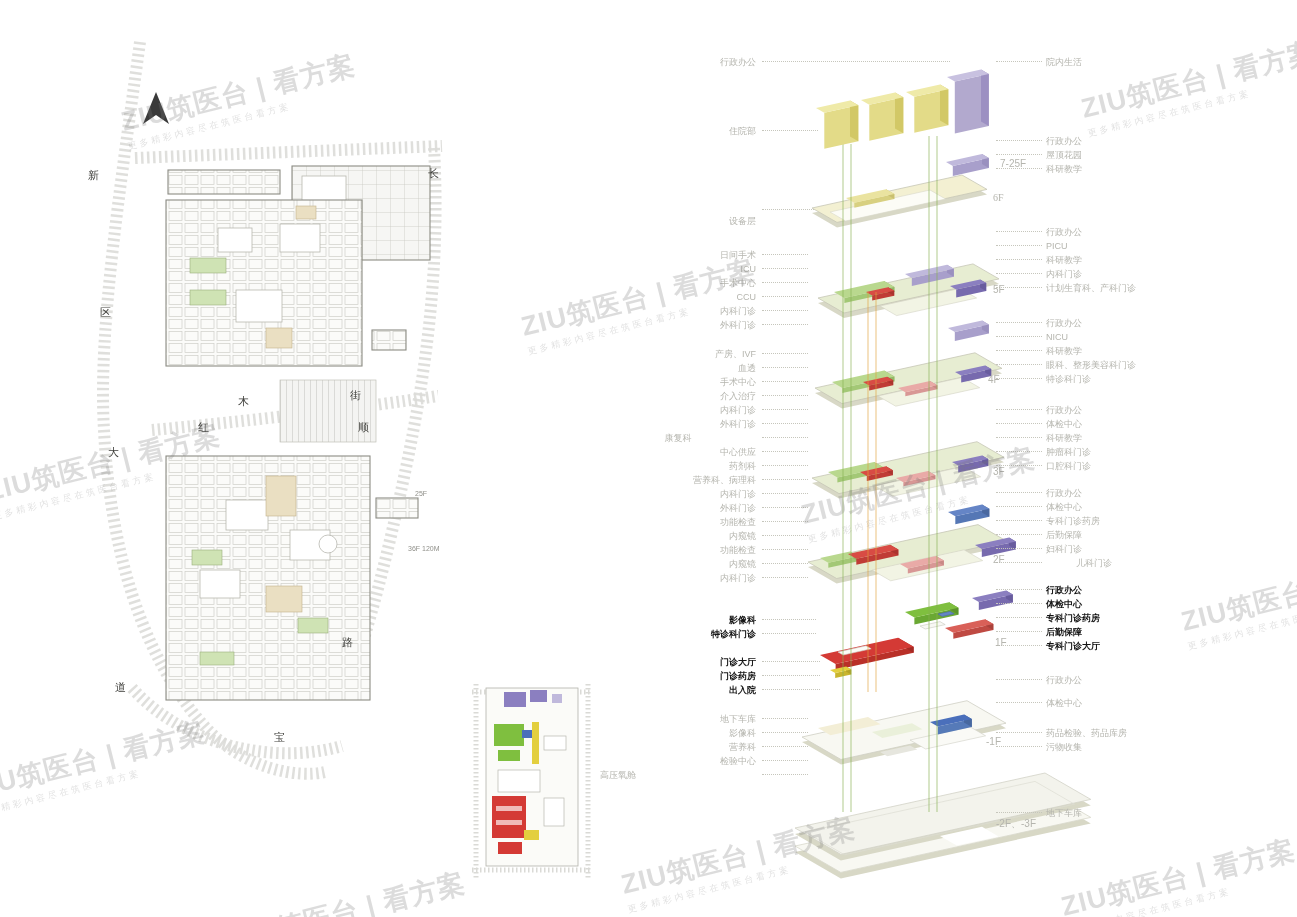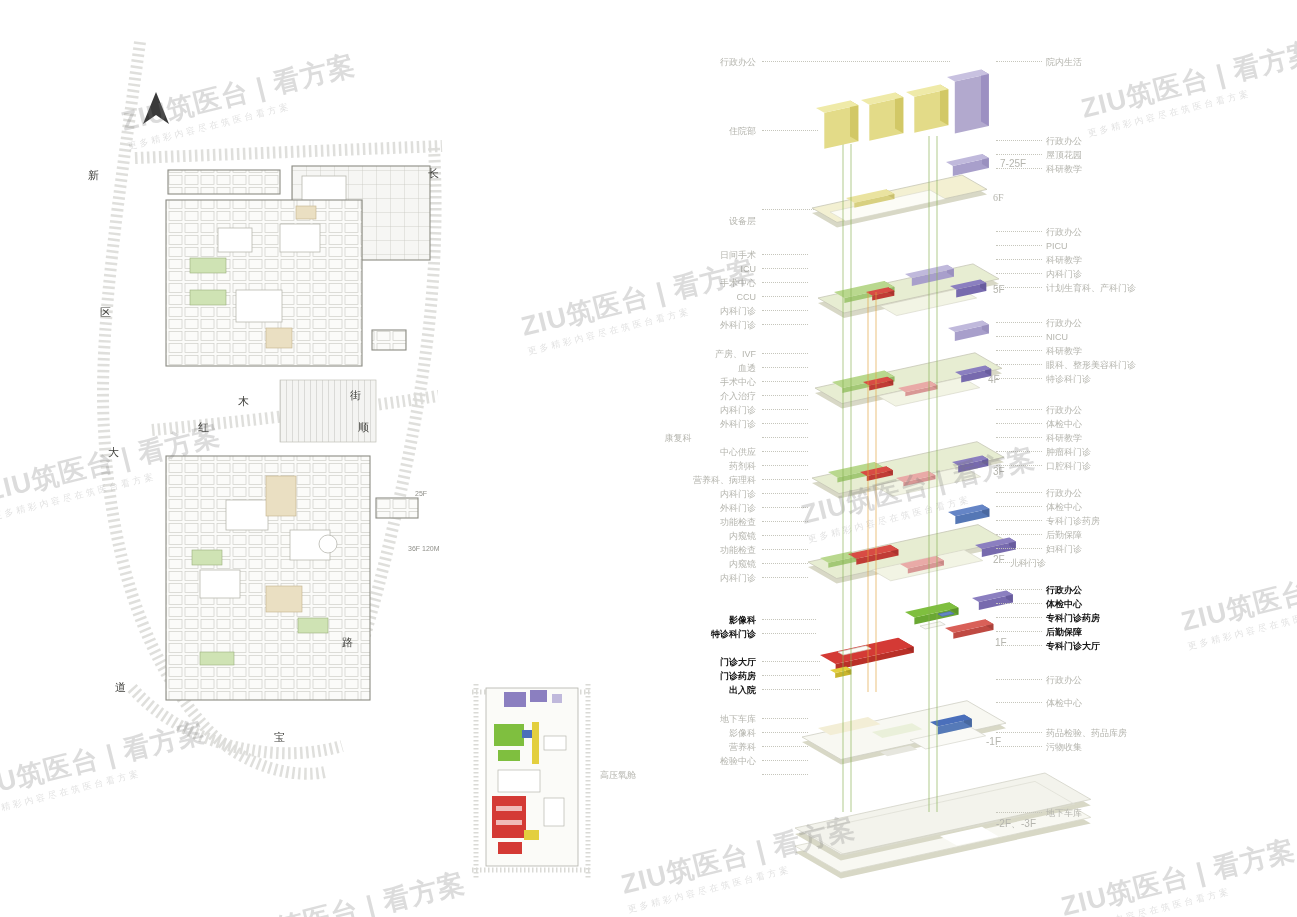--- a/index.html
+++ b/index.html
@@ -367,21 +367,21 @@
       <div class="axon-label" style="left: 1046px; top: 488px;">行政办公</div>
       <div class="leader" style="left: 996px; width: 46px; top: 492px;"></div>
       <div class="axon-label" style="left: 1046px; top: 502px;">体检中心</div>
       <div class="leader" style="left: 996px; width: 46px; top: 506px;"></div>
       <div class="axon-label" style="left: 1046px; top: 516px;">专科门诊药房</div>
       <div class="leader" style="left: 996px; width: 46px; top: 520px;"></div>
       <div class="axon-label" style="left: 1046px; top: 530px;">后勤保障</div>
       <div class="leader" style="left: 996px; width: 46px; top: 534px;"></div>
       <div class="axon-label" style="left: 1046px; top: 544px;">妇科门诊</div>
       <div class="leader" style="left: 996px; width: 46px; top: 548px;"></div>
-      <div class="axon-label" style="left: 1010px; top: 558px;">儿科门诊</div>
+      <div class="axon-label" style="left: 1076px; top: 558px;">儿科门诊</div>
       <div class="leader" style="left: 996px; width: 46px; top: 562px;"></div>
       <div class="axon-label bold" style="left: 1046px; top: 585px;">行政办公</div>
       <div class="leader" style="left: 996px; width: 46px; top: 589px;"></div>
       <div class="axon-label bold" style="left: 1046px; top: 599px;">体检中心</div>
       <div class="leader" style="left: 996px; width: 46px; top: 603px;"></div>
       <div class="axon-label bold" style="left: 1046px; top: 613px;">专科门诊药房</div>
       <div class="leader" style="left: 996px; width: 46px; top: 617px;"></div>
       <div class="axon-label bold" style="left: 1046px; top: 627px;">后勤保障</div>
       <div class="leader" style="left: 996px; width: 46px; top: 631px;"></div>
       <div class="axon-label bold" style="left: 1046px; top: 641px;">专科门诊大厅</div>

